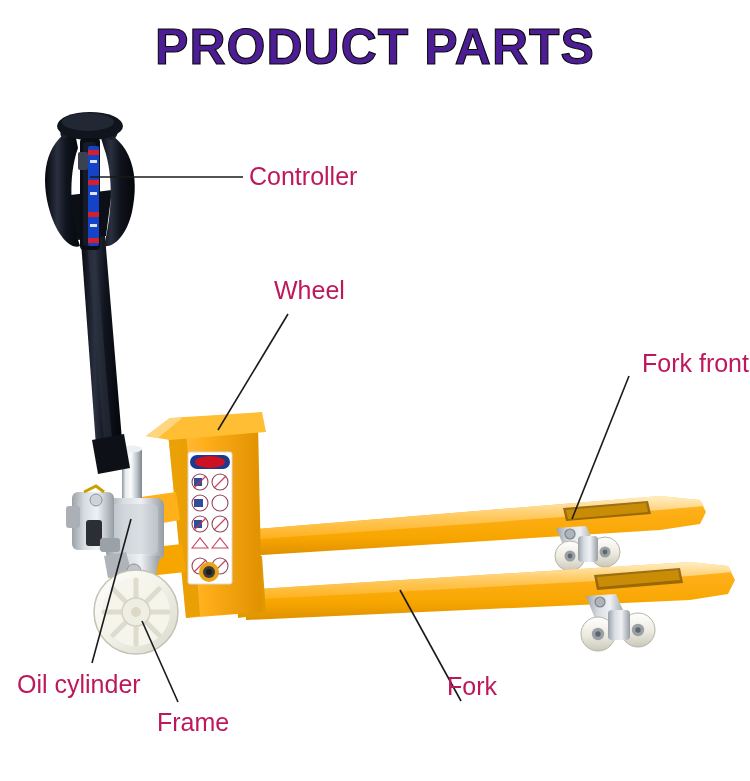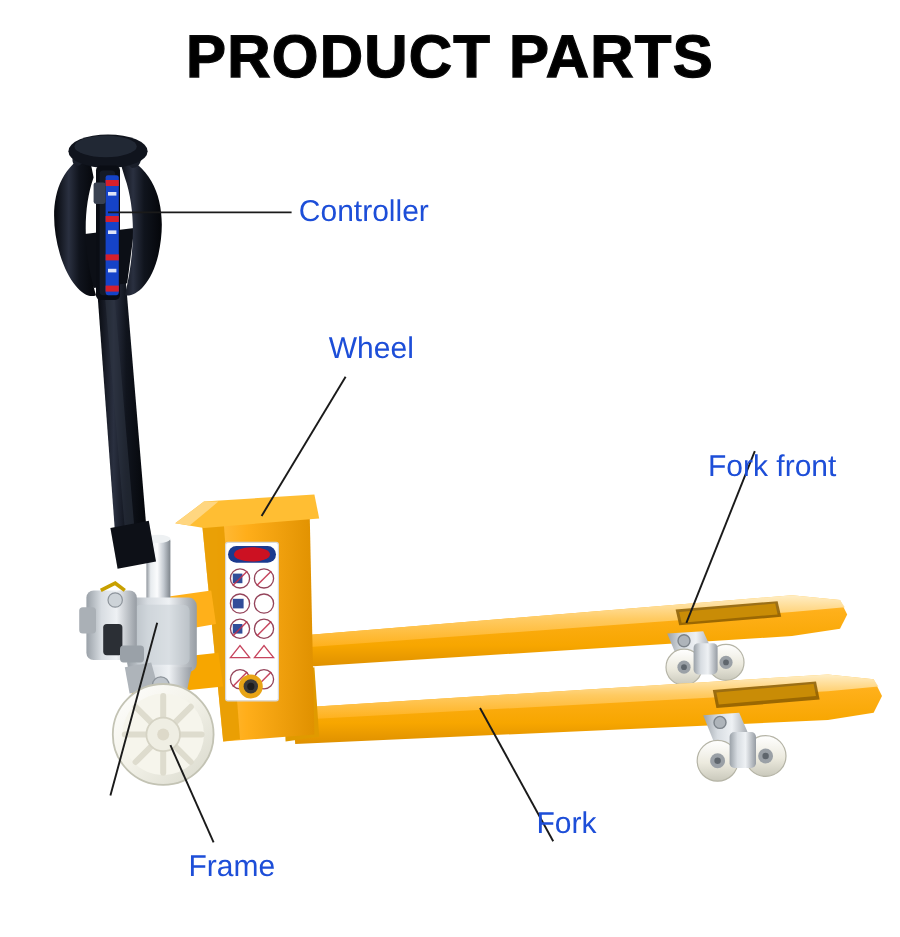--- a/index.html
+++ b/index.html
@@ -12,30 +12,30 @@
   }
   #stage{position:relative;width:750px;height:781px;background:#fff;}
 
   
   .title{
     position:absolute;left:0;top:18px;width:750px;
     text-align:center;
     font-size:50px;
     font-weight:bold;
     letter-spacing:1px;
-    color:#000000;
+    color:#4c1d95;
     font-family:"Liberation Sans", sans-serif;
     -webkit-text-stroke:1.1px #0a0a0a;
   }
 
   
   .label{
     position:absolute;
     font-size:25px;
-    color:#1d4ed8;
+    color:#be185d;
     white-space:nowrap;
     font-family:"Liberation Sans", sans-serif;
   }
 
   
   svg.art{position:absolute;left:0;top:0;width:750px;height:781px;}
   svg.leaders{position:absolute;left:0;top:0;width:750px;height:781px;pointer-events:none;}
 </style>
 </head>
 <body>
@@ -271,20 +271,21 @@
       <line x1="131" y1="519" x2="92" y2="663"></line>
       <line x1="142" y1="621" x2="178" y2="702"></line>
       <line x1="400" y1="590" x2="461" y2="701"></line>
     </g>
   </svg>
 
   <div class="label" style="left:249px;top:162px;">Controller</div>
 
   <div class="label" style="left:274px;top:276px;">Wheel</div>
 
-  <div class="label" style="left:590px;top:349px;margin-top:26px;">Fork front</div>
-
+  <div class="label" style="left:642px;top:349px;">Fork front</div>
+
+  <div class="label" style="left:17px;top:670px;">Oil cylinder</div>
 
   <div class="label" style="left:157px;top:708px;">Frame</div>
 
   <div class="label" style="left:447px;top:672px;">Fork</div>
 
 </div>
 
 </body></html>

